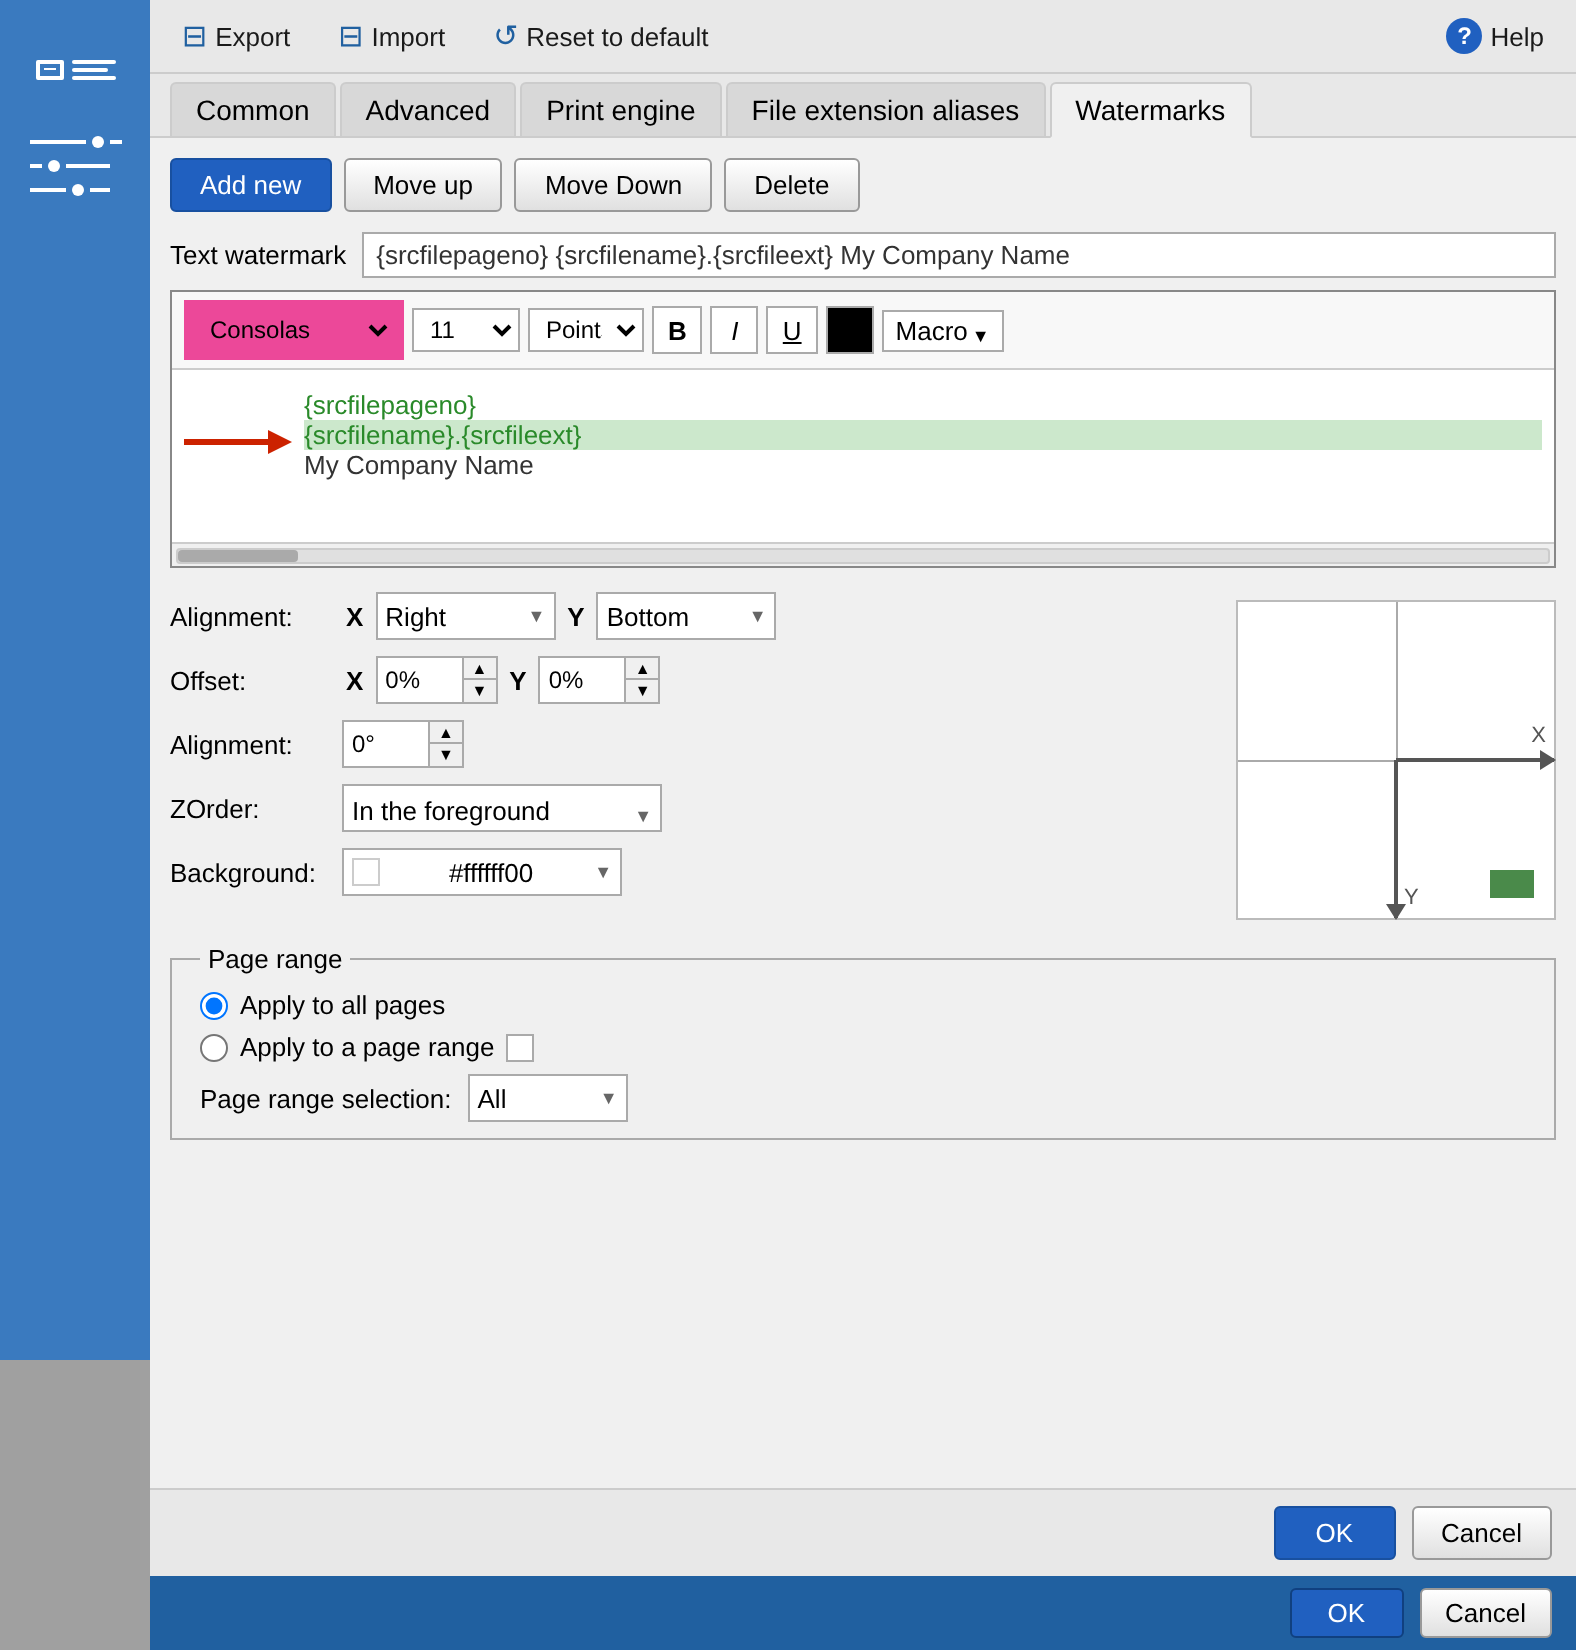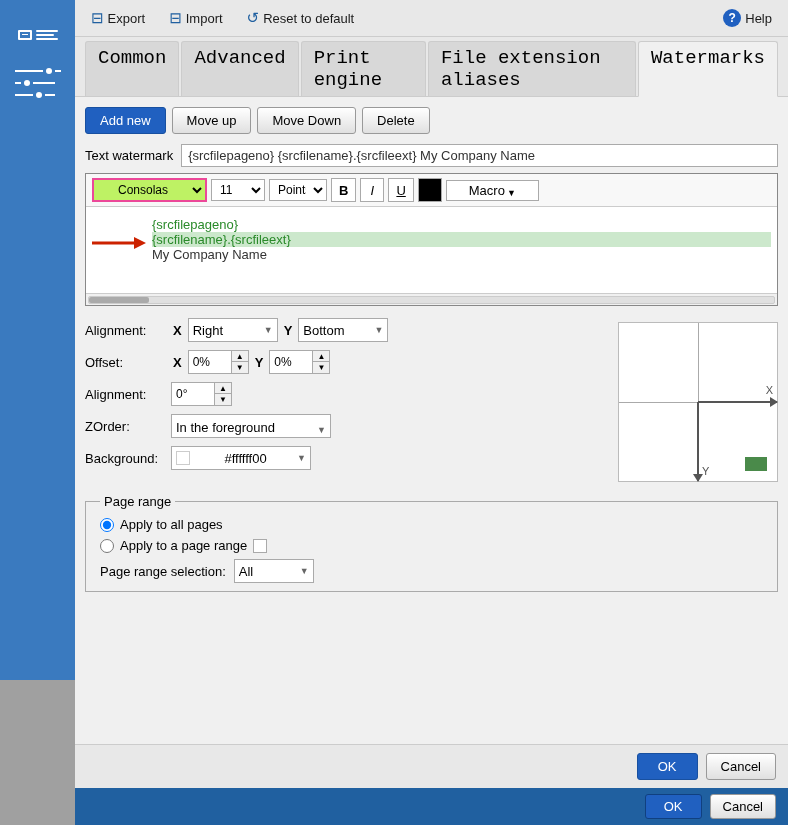--- a/index.html
+++ b/index.html
@@ -8,40 +8,40 @@
     .left-panel { width: 75px; height: 680px; background: #3a7abf; display: flex; flex-direction: column; align-items: center; padding-top: 20px; gap: 12px; flex-shrink: 0; }
 
     .title-bar { background: #2060a0; color: white; padding: 8px 12px; display: flex; justify-content: space-between; align-items: center; height: 36px; }
     .title-bar-close { color: white; font-size: 16px; cursor: pointer; background: none; border: none; padding: 2px 6px; }
 
     .toolbar { background: #e8e8e8; border-bottom: 1px solid #ccc; padding: 6px 10px; display: flex; align-items: center; gap: 12px; }
     .toolbar-btn { display: flex; align-items: center; gap: 4px; background: none; border: none; cursor: pointer; color: #1a1a1a; font-size: 13px; padding: 3px 6px; }
     .toolbar-help { margin-left: auto; display: flex; align-items: center; gap: 4px; color: #1a1a1a; cursor: pointer; }
 
     .tabs-row { background: #e8e8e8; border-bottom: 1px solid #ccc; display: flex; padding: 0 10px; padding-top: 4px; gap: 2px; }
-    .tab { padding: 5px 12px; border: 1px solid #ccc; border-bottom: none; background: #d8d8d8; cursor: pointer; font-size: 19px; border-radius: 3px 3px 0 0; font-family: Liberation Mono, monospace; }
+    .tab { padding: 5px 12px; border: 1px solid #ccc; border-bottom: none; background: #d8d8d8; cursor: pointer; font-size: 14px; border-radius: 3px 3px 0 0; }
     .tab.active { background: #f0f0f0; border-bottom: 1px solid #f0f0f0; margin-bottom: -1px; z-index: 1; }
 
     .content-area { display: flex; flex: 1; padding: 10px; background: #f0f0f0; gap: 10px; }
 
     .watermark-panel { flex: 1; display: flex; flex-direction: column; gap: 6px; }
 
     .action-buttons { display: flex; gap: 6px; margin-bottom: 4px; }
     .btn { padding: 5px 14px; border: 1px solid #999; background: linear-gradient(to bottom, #ffffff, #e0e0e0); cursor: pointer; font-size: 13px; border-radius: 3px; }
     .btn.primary { background: #2060c0; color: white; border-color: #1850a0; }
     .btn:disabled { color: #999; cursor: default; }
 
     .watermark-list-row { display: flex; align-items: center; gap: 8px; }
     .watermark-label { font-size: 13px; white-space: nowrap; }
     .watermark-list { flex: 1; background: white; border: 1px solid #aaa; padding: 3px 6px; font-size: 13px; color: #333; cursor: pointer; min-height: 22px; }
 
     .editor-box { background: white; border: 1px solid #888; padding: 0; display: flex; flex-direction: column; }
 
     .font-toolbar { display: flex; align-items: center; gap: 4px; padding: 4px 6px; border-bottom: 1px solid #ccc; background: #f8f8f8; }
-    .font-select { border: 2px solid #ec4899; padding: 2px 20px; font-size: 12px; background: #bef264; min-width: 110px; }
+    .font-select { border: 5px solid #ec4899; padding: 2px 4px; font-size: 12px; background: #ec4899; min-width: 110px; }
     .size-select { border: 1px solid #aaa; padding: 2px 4px; font-size: 12px; background: white; width: 54px; }
     .unit-select { border: 1px solid #aaa; padding: 2px 4px; font-size: 12px; background: white; width: 58px; }
     .fmt-btn { border: 1px solid #aaa; padding: 2px 7px; font-size: 13px; background: white; cursor: pointer; min-width: 24px; height: 24px; display: flex; align-items: center; justify-content: center; }
     .fmt-btn.bold { font-weight: bold; }
     .fmt-btn.italic { font-style: italic; }
     .fmt-btn.underline { text-decoration: underline; }
 
     .scrollbar-row { height: 12px; background: #f0f0f0; border-top: 1px solid #ccc; display: flex; align-items: center; padding: 0 2px; }
     .scroll-track { flex: 1; height: 8px; background: #e0e0e0; border: 1px solid #ccc; border-radius: 2px; position: relative; }
     .scroll-thumb { width: 60px; height: 6px; background: #aaa; border-radius: 2px; margin-top: 0px; }
@@ -168,21 +168,21 @@
             <select class="size-select">
               <option>11</option>
             </select>
             <select class="unit-select">
               <option>Points</option>
             </select>
             <button class="fmt-btn bold">B</button>
             <button class="fmt-btn italic">I</button>
             <button class="fmt-btn underline">U</button>
             <div style="width:24px;height:24px;border:1px solid #aaa;background:black;cursor:pointer;"></div>
-            <button style="background:white;border:1px solid #aaa;padding:2px 22px;font-size:12px;cursor:pointer;display:flex;align-items:flex-end;gap:2px;">
+            <button style="background:white;border:1px solid #aaa;padding:2px 6px;font-size:12px;cursor:pointer;display:flex;align-items:flex-end;gap:2px;">
               <span>Macro</span>
               <span style="font-size:9px;">▼</span>
             </button>
           </div>
 
           <div style="display:flex;align-items:flex-start;padding:6px 0 0 0;">
 
             <div style="padding-top:20px;padding-left:2px;">
               <svg width="58" height="20" viewBox="0 0 58 20">
                 <line x1="4" y1="10" x2="46" y2="10" stroke="#cc2200" stroke-width="3"></line>

